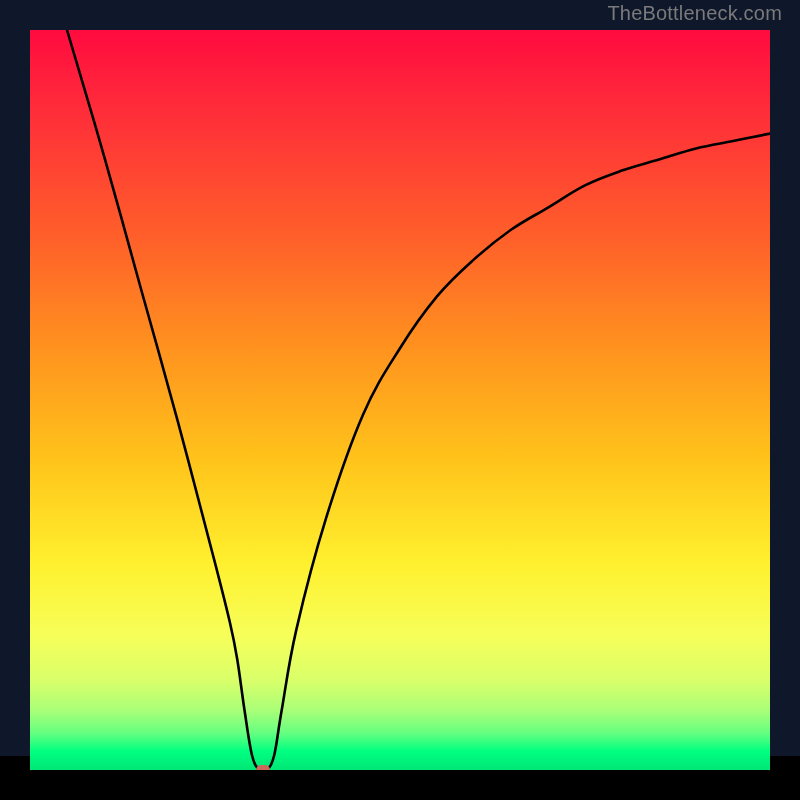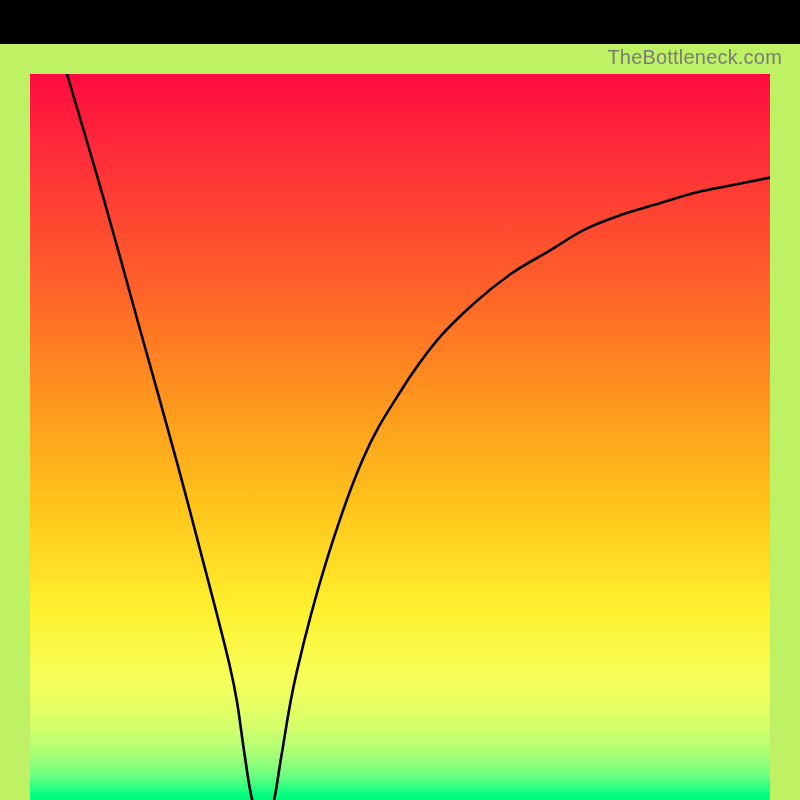--- a/index.html
+++ b/index.html
@@ -8,22 +8,21 @@
     width: 800px;
     height: 800px;
     background: #000;
     overflow: hidden;
     font-family: Arial, Helvetica, sans-serif;
   }
   .stage {
     position: relative;
     width: 800px;
     height: 756px;
-    background: #bef264;
-    margin-top: 44px;
+    background: #0f172a;
   }
   .watermark {
     position: absolute;
     top: 2px;
     right: 18px;
     color: #7a7a7a;
     font-size: 20px;
     font-weight: 500;
     letter-spacing: 0.2px;
     z-index: 5;

